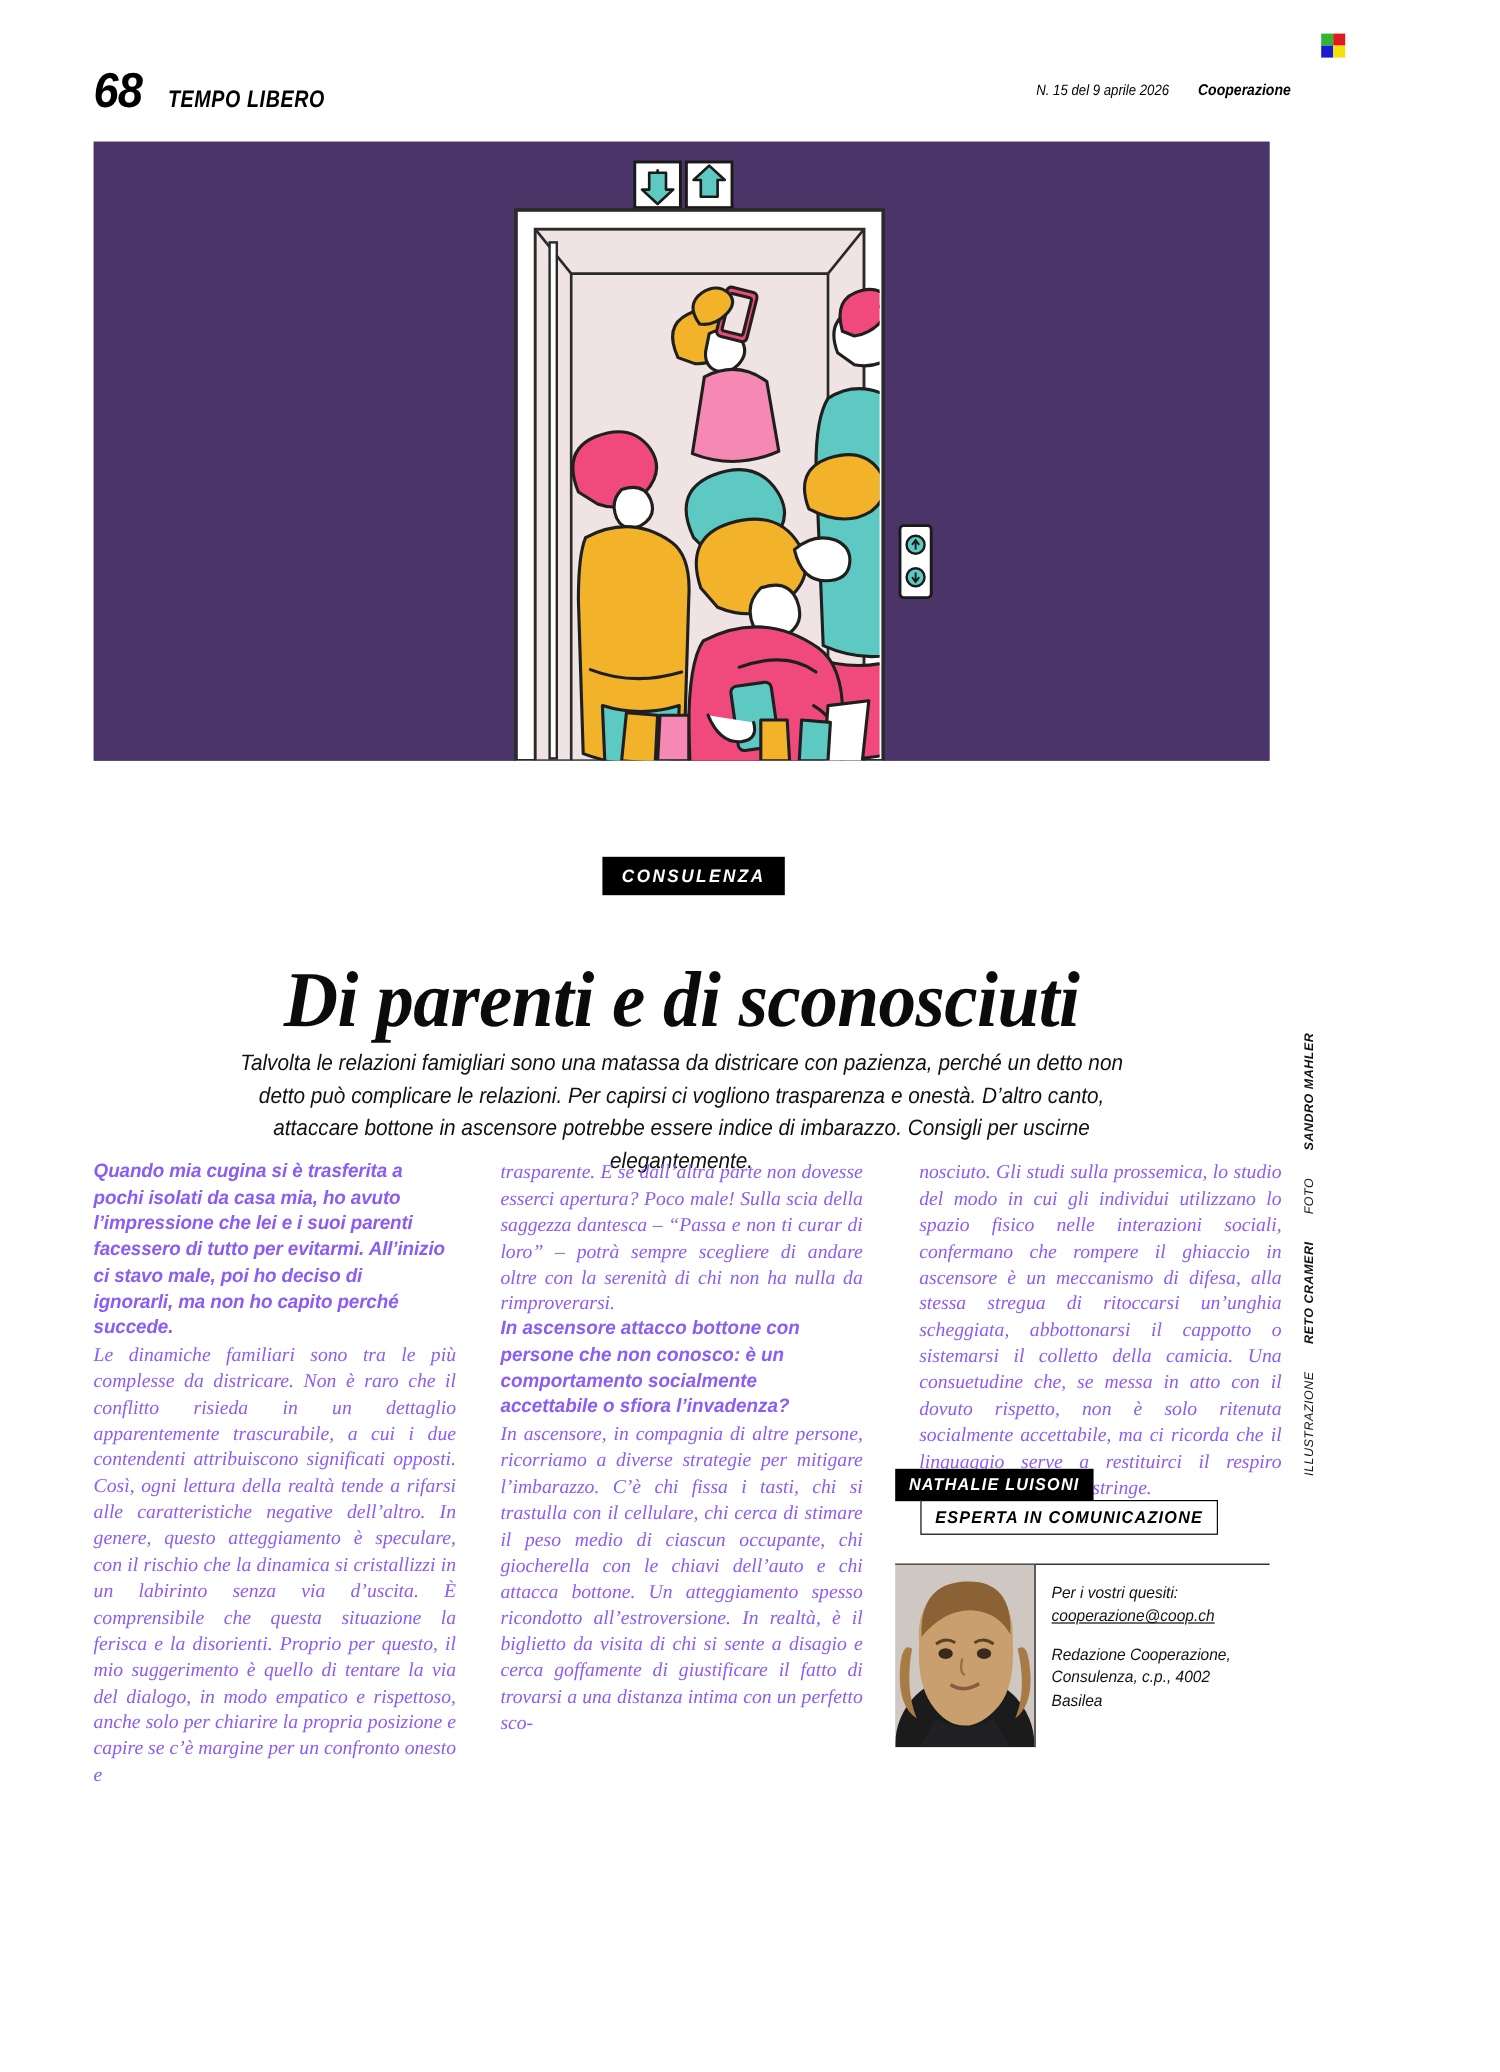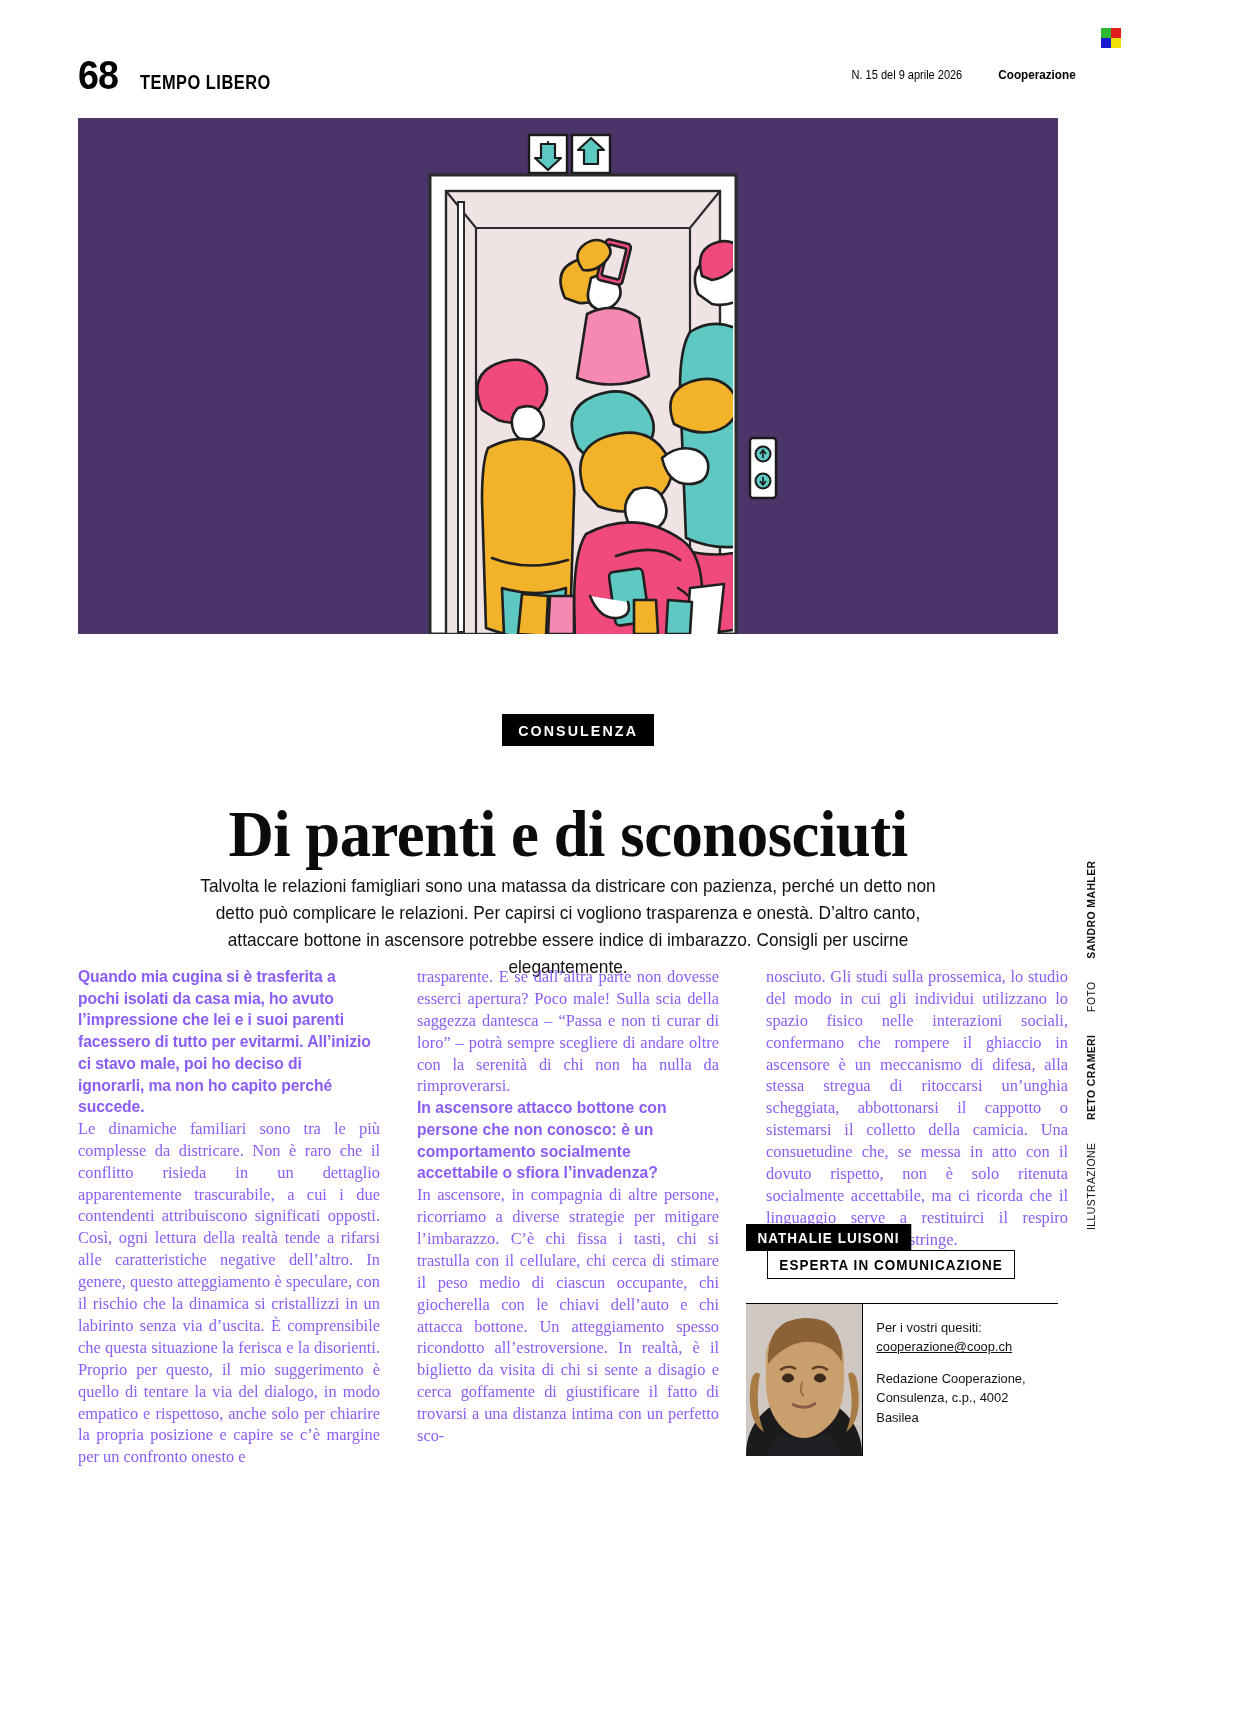--- a/index.html
+++ b/index.html
@@ -4,35 +4,35 @@
 <style>
   html,body{margin:0;padding:0;}
   body{
     width:1250px;height:1727px;
     background:#ffffff;
     font-family:"Liberation Sans", sans-serif;
     -webkit-font-smoothing:antialiased;
     position:relative;
     overflow:hidden;
   }
-  .page{position:relative;width:1250px;height:1727px;}
+  .page{position:relative;width:1250px;height:1727px;font-style:italic;}
 
   
   .regmark{position:absolute;top:28px;left:1101px;width:20px;height:20px;
     display:grid;grid-template-columns:10px 10px;grid-template-rows:10px 10px;}
   .regmark i{display:block;}
 
   
   .folio{position:absolute;left:78px;top:55px;width:1002px;height:46px;}
   .folio-left{position:absolute;left:0;top:0;display:flex;align-items:baseline;gap:18px;}
   .folio-num{font-family:"Liberation Sans",sans-serif;font-weight:bold;font-size:41px;
     letter-spacing:-1px;color:#000;line-height:1;transform:scaleX(.92);transform-origin:left bottom;}
   .folio-section{font-family:"Liberation Sans",sans-serif;font-weight:bold;font-size:20px;
     letter-spacing:.6px;color:#000;transform:scaleX(.82);transform-origin:left bottom;}
-  .folio-right{position:absolute;right:0;top:12px;display:flex;align-items:baseline;gap:24px;
+  .folio-right{position:absolute;right:0;top:12px;display:flex;align-items:baseline;gap:12px;
     white-space:nowrap;}
   .folio-issue{font-size:12.5px;color:#000;transform:scaleX(.88);transform-origin:right baseline;}
   .folio-brand{font-size:13px;font-weight:bold;color:#000;transform:scaleX(.9);transform-origin:right baseline;}
 
   
   .illo{position:absolute;left:78px;top:118px;width:980px;height:516px;background:#4b3468;overflow:hidden;}
   .illo svg{display:block;width:100%;height:100%;}
 
   
   .kicker-wrap{position:absolute;left:88px;top:714px;width:980px;text-align:center;}

